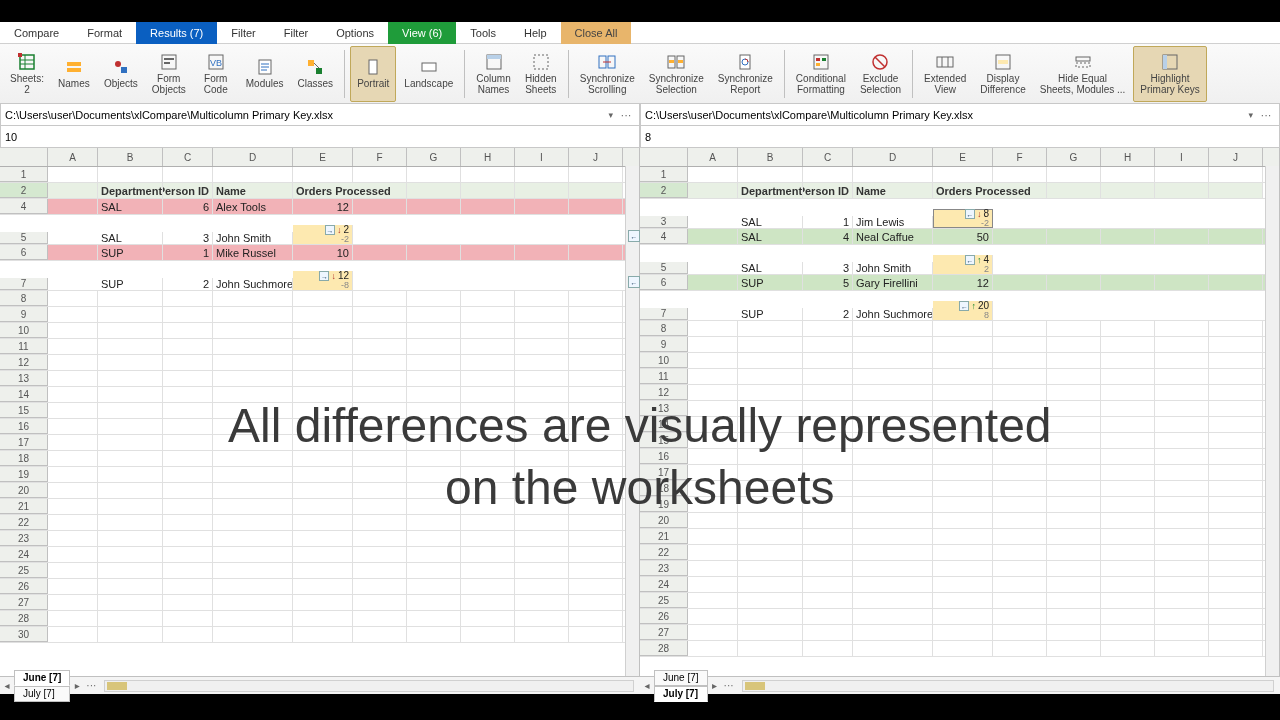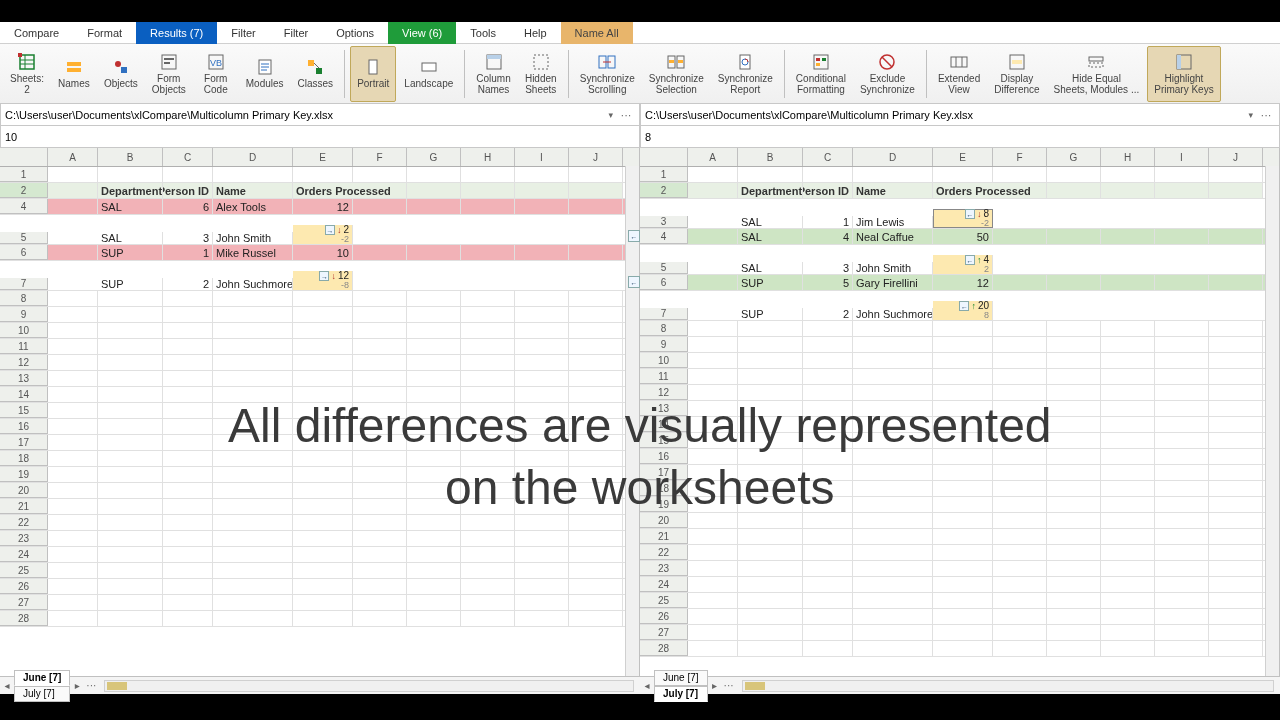--- a/index.html
+++ b/index.html
@@ -85,21 +85,21 @@
   <div class="menubar">
     <div class="menuitem">Compare</div>
     <div class="menuitem">Format</div>
     <div class="menuitem active-blue">Results (7)</div>
     <div class="menuitem">Filter</div>
     <div class="menuitem">Filter</div>
     <div class="menuitem">Options</div>
     <div class="menuitem active-green">View (6)</div>
     <div class="menuitem">Tools</div>
     <div class="menuitem">Help</div>
-    <div class="menuitem active-orange">Name All</div>
+    <div class="menuitem active-orange">Close All</div>
   </div>
 
   <div class="ribbon">
     <div class="rbtn">
         <svg viewBox="0 0 20 20">
           <rect x="3" y="3" width="14" height="14" fill="none" stroke="#1a8030" stroke-width="1.5"></rect>
           <line x1="3" y1="8" x2="17" y2="8" stroke="#1a8030"></line>
           <line x1="3" y1="12" x2="17" y2="12" stroke="#1a8030"></line>
           <line x1="8" y1="3" x2="8" y2="17" stroke="#1a8030"></line>
           <rect x="1" y="1" width="4" height="4" fill="#c03030"></rect>
@@ -223,21 +223,21 @@
         </svg>
         <span class="lbl">Conditional
 Formatting</span>
       </div>
     <div class="rbtn">
         <svg viewBox="0 0 20 20">
           <circle cx="10" cy="10" r="7" fill="none" stroke="#c03030" stroke-width="1.5"></circle>
           <line x1="5" y1="5" x2="15" y2="15" stroke="#c03030" stroke-width="1.5"></line>
         </svg>
         <span class="lbl">Exclude
-Synchronize</span>
+Selection</span>
       </div>
     <div style="width:1px;height:48px;background:#c0c0c0;margin:0 3px"></div>
     <div class="rbtn">
         <svg viewBox="0 0 20 20">
           <rect x="2" y="5" width="16" height="10" fill="none" stroke="#666"></rect>
           <line x1="7" y1="5" x2="7" y2="15" stroke="#666"></line>
           <line x1="13" y1="5" x2="13" y2="15" stroke="#666"></line>
         </svg>
         <span class="lbl">Extended
 View</span>
@@ -657,20 +657,33 @@
               <div class="cell" style="width:80px"></div>
               <div class="cell" style="width:60px"></div>
               <div class="cell" style="width:54px"></div>
               <div class="cell" style="width:54px"></div>
               <div class="cell" style="width:54px"></div>
               <div class="cell" style="width:54px"></div>
               <div class="cell" style="width:54px"></div>
             </div>
             <div class="row">
               <div class="rh">28</div>
+              <div class="cell" style="width:50px"></div>
+              <div class="cell" style="width:65px"></div>
+              <div class="cell" style="width:50px"></div>
+              <div class="cell" style="width:80px"></div>
+              <div class="cell" style="width:60px"></div>
+              <div class="cell" style="width:54px"></div>
+              <div class="cell" style="width:54px"></div>
+              <div class="cell" style="width:54px"></div>
+              <div class="cell" style="width:54px"></div>
+              <div class="cell" style="width:54px"></div>
+            </div>
+            <div class="row">
+              <div class="rh">30</div>
               <div class="cell" style="width:50px"></div>
               <div class="cell" style="width:65px"></div>
               <div class="cell" style="width:50px"></div>
               <div class="cell" style="width:80px"></div>
               <div class="cell" style="width:60px"></div>
               <div class="cell" style="width:54px"></div>
               <div class="cell" style="width:54px"></div>
               <div class="cell" style="width:54px"></div>
               <div class="cell" style="width:54px"></div>
               <div class="cell" style="width:54px"></div>

